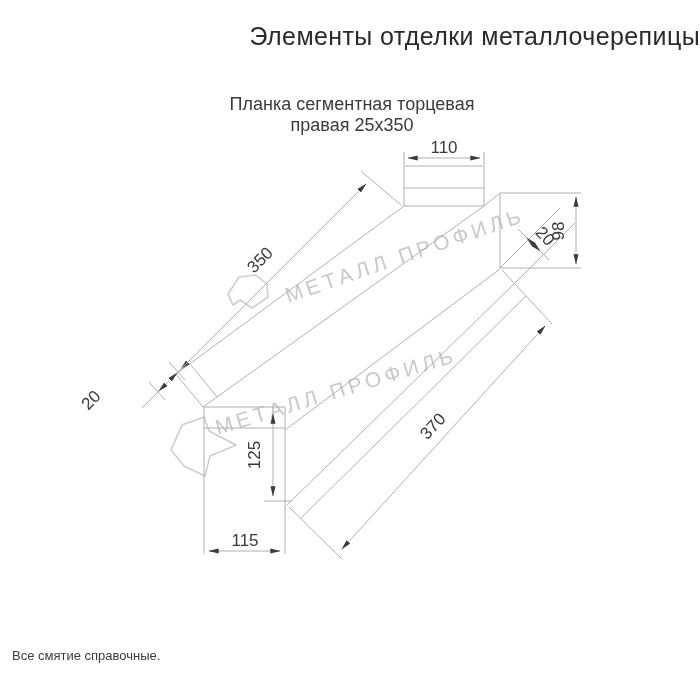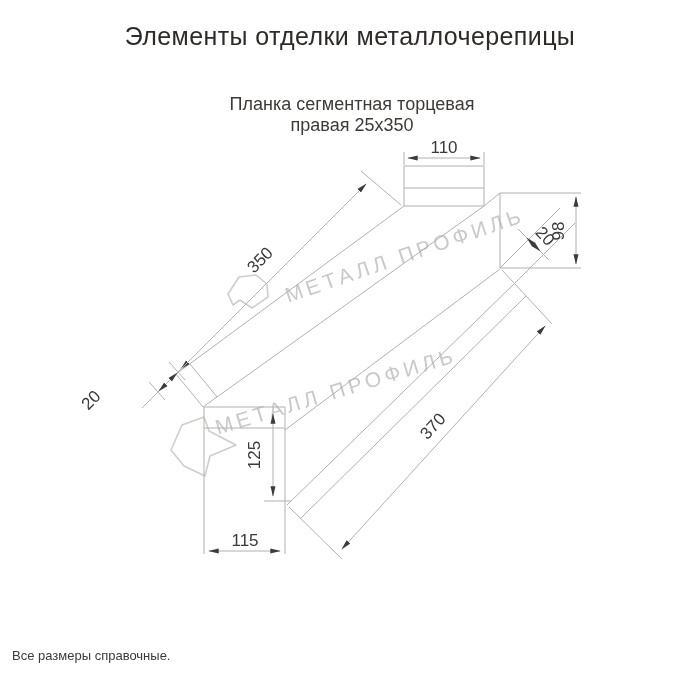--- a/index.html
+++ b/index.html
@@ -1,18 +1,18 @@
 <!DOCTYPE html>
 <html><head>
 <meta charset="utf-8">
 <style>
   html,body{margin:0;padding:0;background:#ffffff;}
   .page{position:relative;width:700px;height:700px;background:#ffffff;overflow:hidden;
         font-family:"Liberation Sans", sans-serif;}
-  .title{position:absolute;left:0;top:22px;width:700px;text-align:center;
+  .title{position:absolute;left:0;top:22px;width:700px;text-align:right;
          font-size:25px;color:#2d2a28;letter-spacing:.4px;}
   .subtitle{position:absolute;left:0;top:94px;width:704px;text-align:center;
             font-size:18px;color:#3e3a37;line-height:21px;}
   .footer{position:absolute;left:12px;top:646px;font-size:13px;color:#3b3b3b;line-height:19px;}
   svg.drawing{position:absolute;left:0;top:0;}
   .dline{stroke:#b4b0ac;stroke-width:1;fill:none;}
   .dimtext{fill:#3a3a3a;font-family:"Liberation Sans",sans-serif;font-size:17px;}
   .wmtext{fill:#c9c9c9;font-family:"Liberation Sans",sans-serif;font-size:21px;letter-spacing:4px;}
   .wmshape{stroke:#d0cdca;stroke-width:1.6;fill:none;stroke-linejoin:round;}
 </style>
@@ -98,16 +98,16 @@
       <text class="dimtext" transform="translate(95,404) rotate(-45)" text-anchor="middle">20</text>
       <text class="dimtext" transform="translate(564,231) rotate(-90)" text-anchor="middle">98</text>
       <text class="dimtext" transform="translate(541,240) rotate(47)" text-anchor="middle">20</text>
       <text class="dimtext" transform="translate(437,430) rotate(-47)" text-anchor="middle">370</text>
       <text class="dimtext" transform="translate(260,455) rotate(-90)" text-anchor="middle">125</text>
       <text class="dimtext" x="245" y="546" text-anchor="middle">115</text>
     </g>
   </svg>
 
   <div class="footer">
-    <div>Все размеры справочные.</div>
+    <div>Все смятие справочные.</div>
   </div>
 
 </div>
 
 </body></html>

